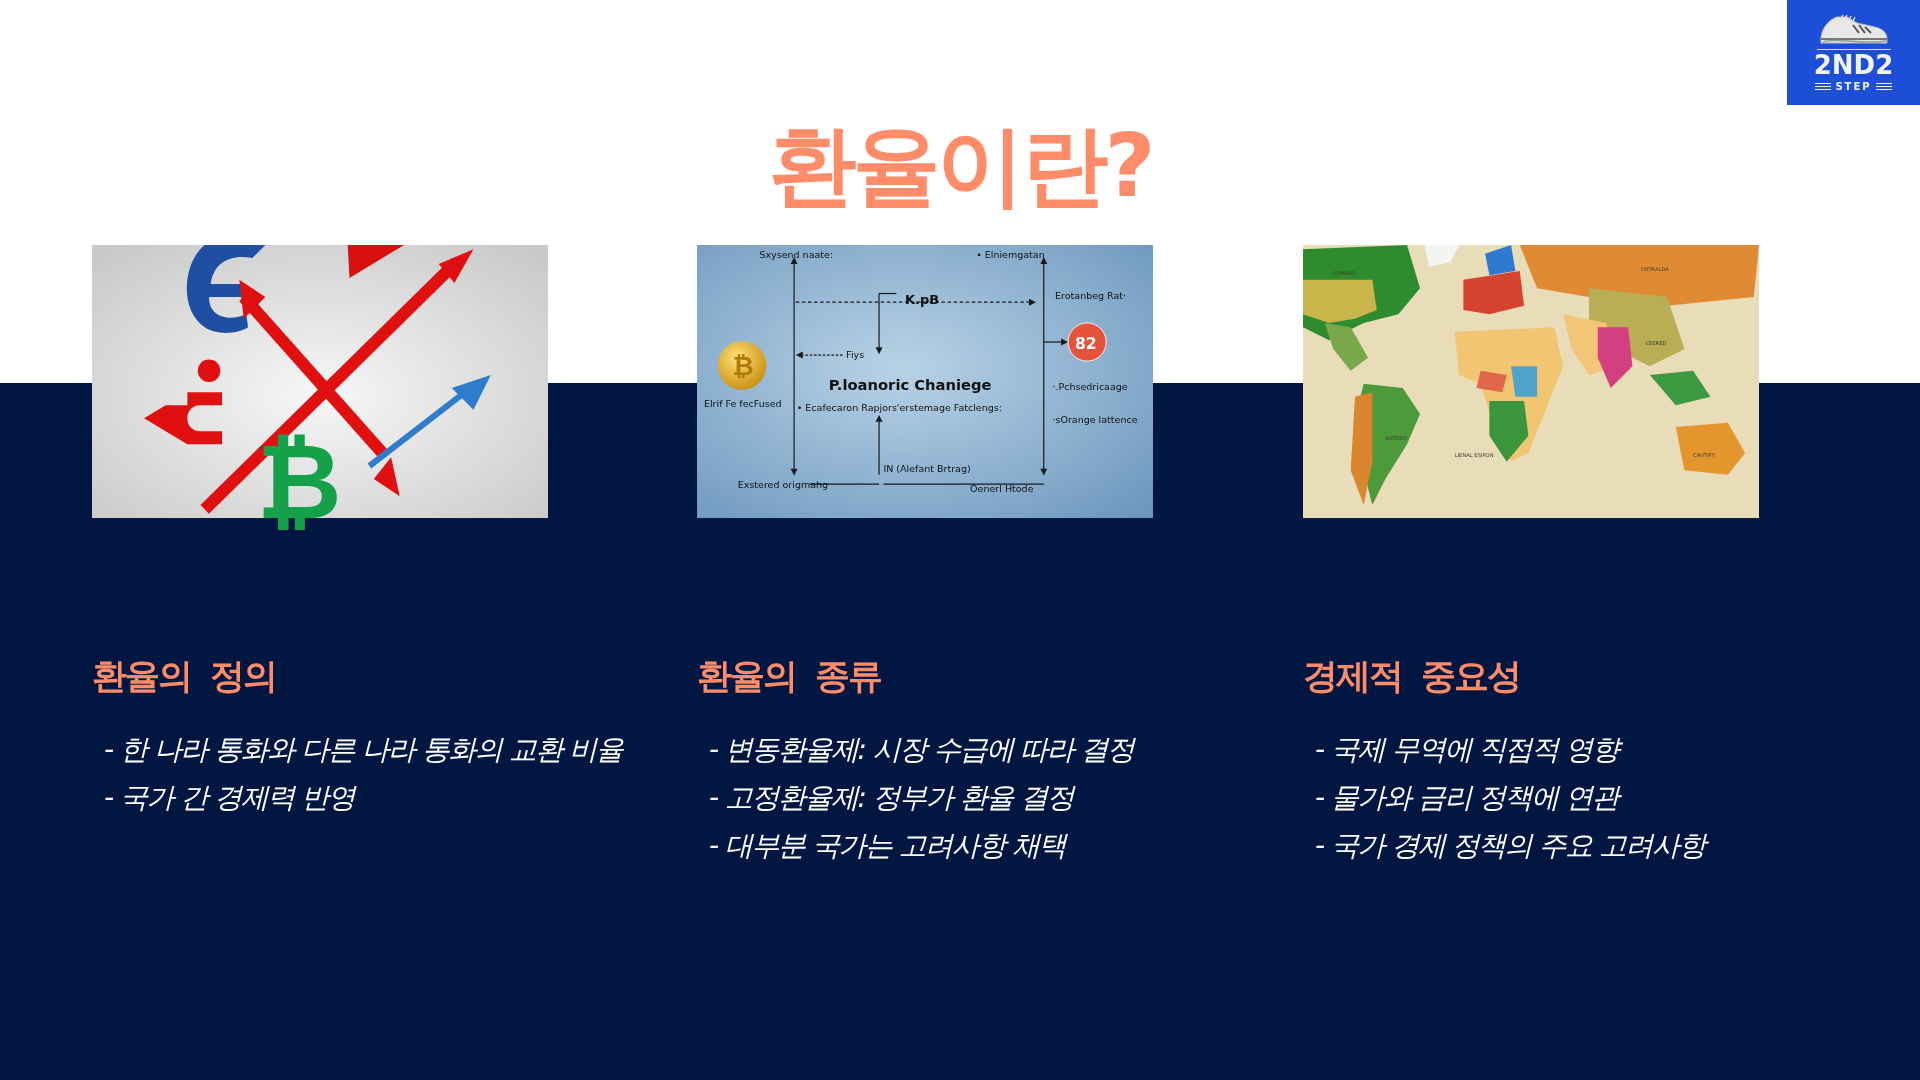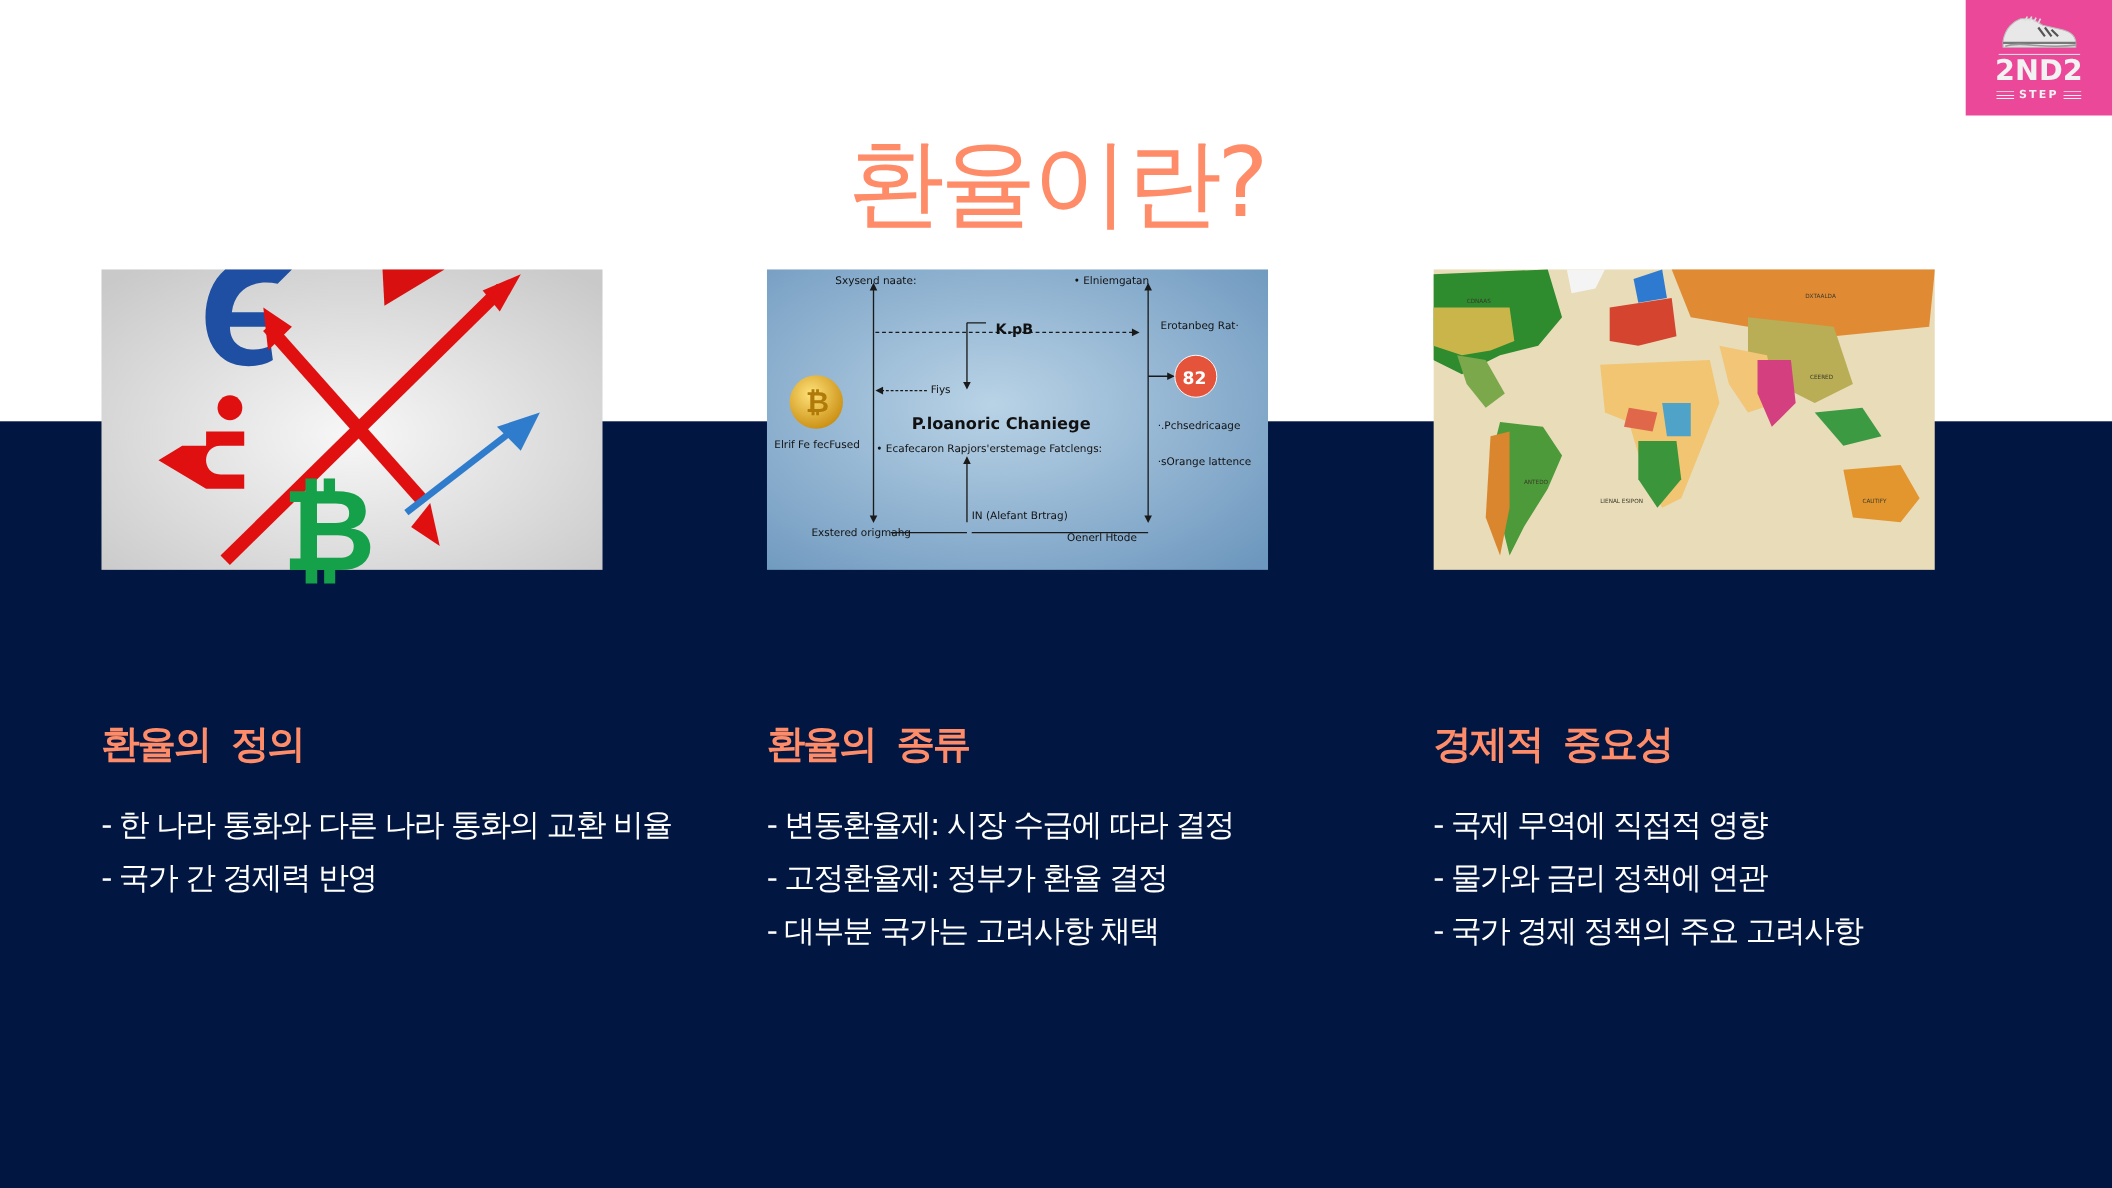--- a/index.html
+++ b/index.html
@@ -7,48 +7,48 @@
     width: 1920px; height: 1080px; position: relative; overflow: hidden;
     background: #ffffff;
     font-family: "DejaVu Sans", "Liberation Sans", sans-serif;
   }
   .navy-band {
     position: absolute; left: 0; top: 383px; width: 1920px; height: 697px;
     background: #011640;
   }
   .logo {
     position: absolute; left: 1787px; top: 0; width: 133px; height: 105px;
-    background: #ec4899; display: flex; flex-direction: column; align-items: center; justify-content: center;
+    background: #1d4ed8; display: flex; flex-direction: column; align-items: center; justify-content: center;
   }
   .logo svg { display: block; }
   .logo .logo-text {
     color: #f2f2f2; font-family: "DejaVu Sans", sans-serif; font-weight: bold;
     font-size: 26px; line-height: 26px; letter-spacing: 0px; margin-top: 2px;
   }
   .logo .logo-sub {
     color: #f2f2f2; font-size: 10px; font-weight: bold; letter-spacing: 2px;
     display: flex; align-items: center; gap: 4px; margin-top: 3px;
   }
   .logo .logo-sub .lines { width: 16px; height: 7px;
     background: repeating-linear-gradient(#f2f2f2 0 1px, transparent 1px 3px); }
   .title {
     position: absolute; left: 0; top: 52px; width: 1920px; text-align: center;
-    color: #FF8C69; font-size: 88px; line-height: 110px; font-weight: normal; letter-spacing: -4px;
+    color: #FF8C69; font-size: 88px; line-height: 110px; font-weight: bold; letter-spacing: -4px;
   }
   .card {
     position: absolute; top: 224px; width: 456px; height: 315px; border-radius: 20px; overflow: hidden;
   }
   .card svg { width: 100%; height: 100%; display: block; }
   .col {
     position: absolute; top: 654px; width: 560px;
   }
   .col h2 {
     margin: 0; color: #FF8C69; font-size: 35px; line-height: 50px; font-weight: bold; letter-spacing: -2px; font-family: Liberation Mono, monospace;
   }
-  .col ul { list-style: none; margin: 22px 0 0 0; padding: 0; }
+  .col ul { list-style: none; margin: 22px 0 0 12px; padding: 0; font-style: italic; }
   .col li {
     color: #ffffff; font-size: 28px; line-height: 48px; letter-spacing: -1.5px; white-space: nowrap;
   }
 </style>
 </head>
 <body>
 
 <div class="navy-band"></div>
 
 <div class="logo">

